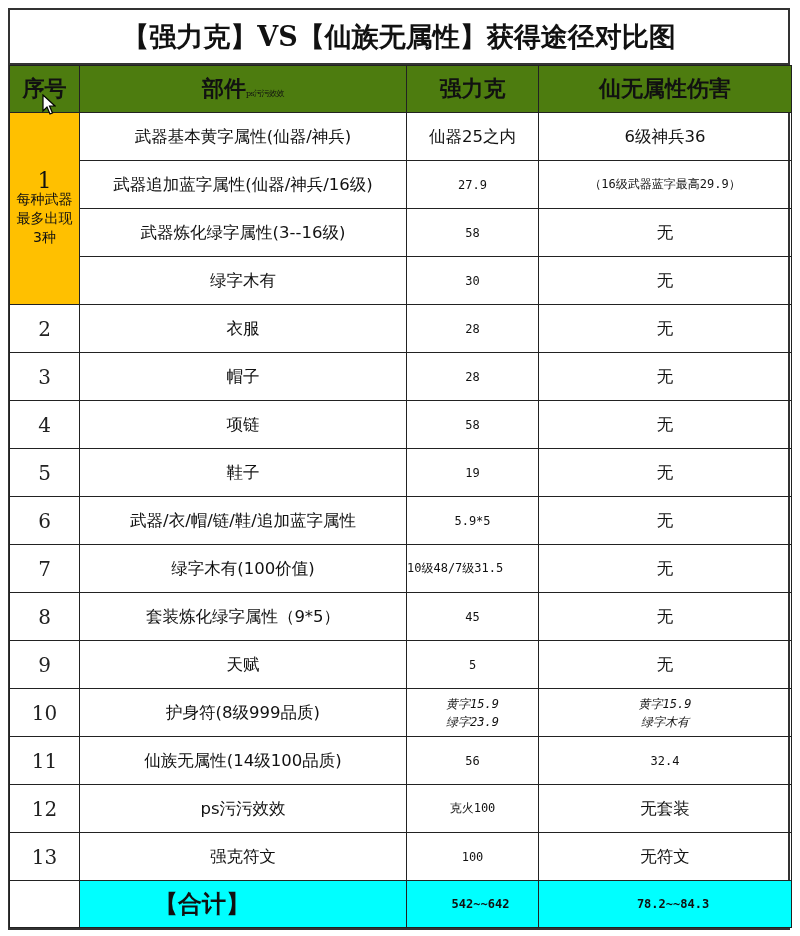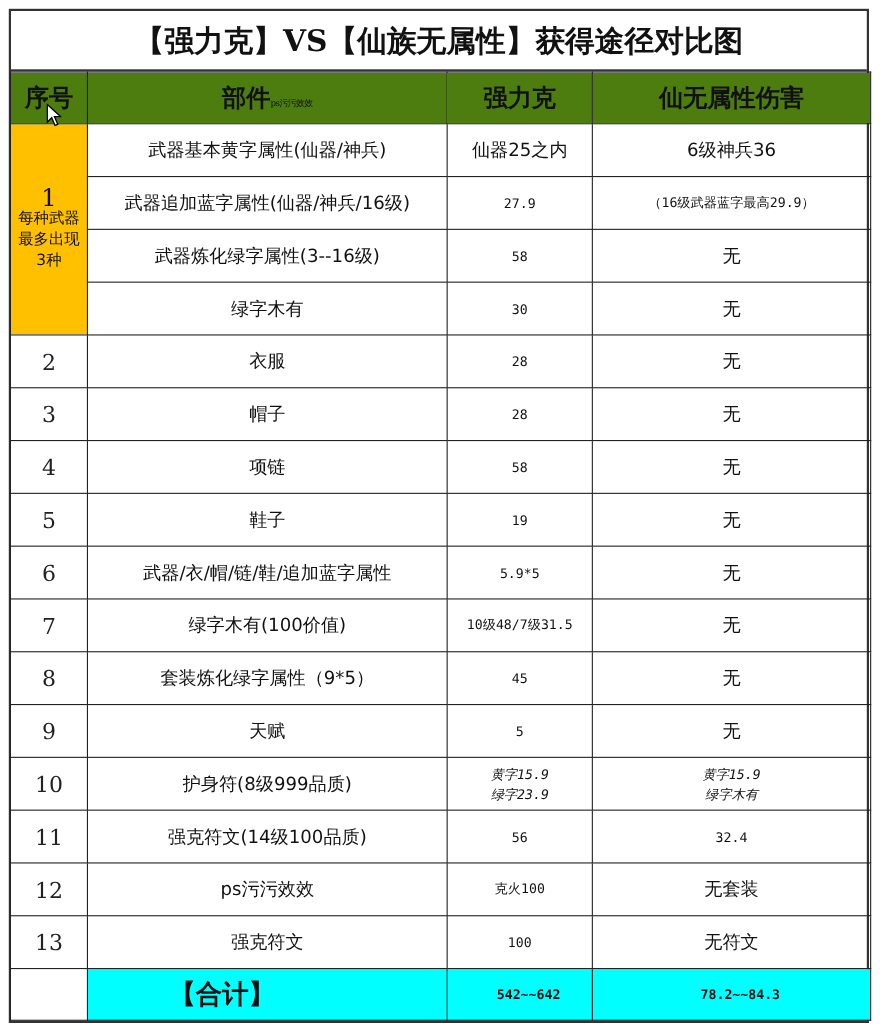--- a/index.html
+++ b/index.html
@@ -100,21 +100,21 @@
     </tr>
     <tr>
       <td class="idx">6</td>
       <td>武器/衣/帽/链/鞋/追加蓝字属性</td>
       <td class="mono">5.9*5</td>
       <td>无</td>
     </tr>
     <tr>
       <td class="idx">7</td>
       <td>绿字木有(100价值)</td>
-      <td class="mono" style="text-align:center;">10级48/7级31.5</td>
+      <td class="mono" style="text-align:left;">10级48/7级31.5</td>
       <td>无</td>
     </tr>
     <tr>
       <td class="idx">8</td>
       <td>套装炼化绿字属性（9*5）</td>
       <td class="mono">45</td>
       <td>无</td>
     </tr>
     <tr>
       <td class="idx">9</td>
@@ -129,21 +129,21 @@
         <div>黄字15.9</div>
         <div>绿字23.9</div>
       </td>
       <td class="mono two">
         <div>黄字15.9</div>
         <div>绿字木有</div>
       </td>
     </tr>
     <tr>
       <td class="idx">11</td>
-      <td>强克符文(14级100品质)</td>
+      <td>仙族无属性(14级100品质)</td>
       <td class="mono">56</td>
       <td class="mono">32.4</td>
     </tr>
     <tr>
       <td class="idx">12</td>
       <td>ps污污效效</td>
       <td class="mono">克火100</td>
       <td>无套装</td>
     </tr>
     <tr>

